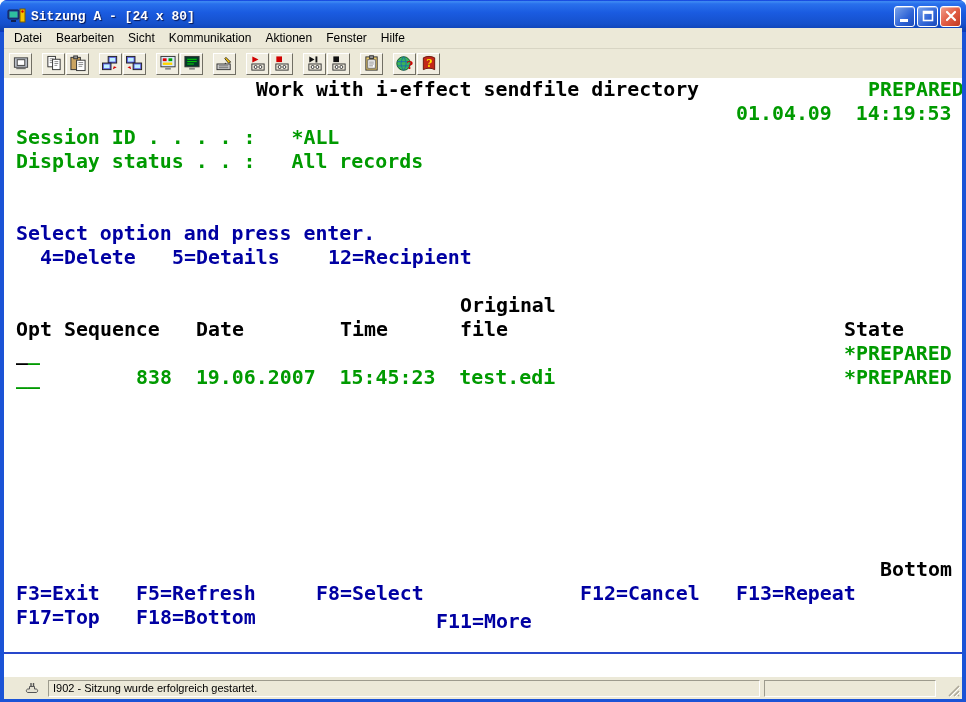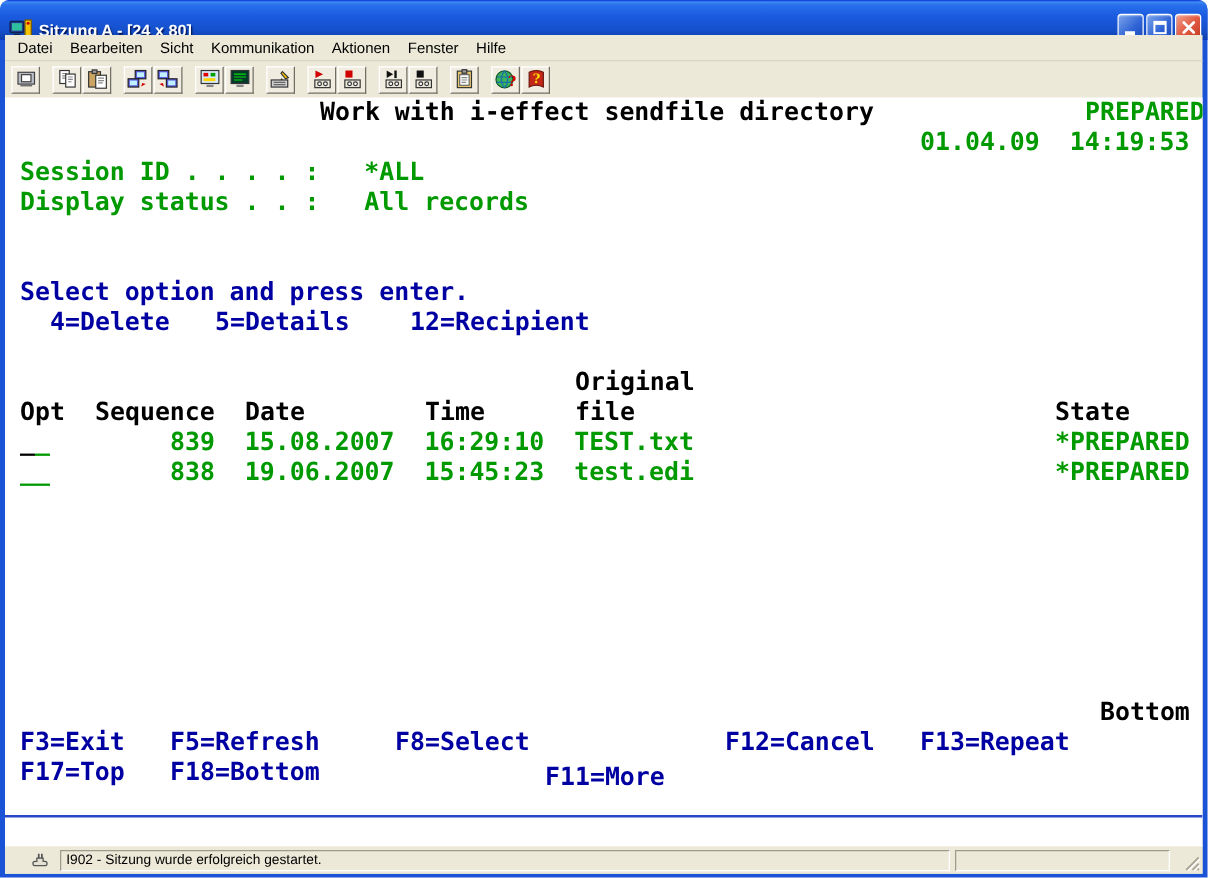--- a/index.html
+++ b/index.html
@@ -6,21 +6,21 @@
   html,body { width: 966px; height: 702px; }
   body { font-family: "Liberation Sans", sans-serif; position: relative; overflow: hidden; }
 
   
   .window { position: absolute; inset: 0; background: var(--frame-blue, #1b53d6); border-radius: 8px 8px 0 0; }
 
   .titlebar {
     position: absolute; left: 0; right: 0; top: 0; height: 32px;
     border-radius: 7px 7px 0 0;
     background: linear-gradient(180deg,#0831d9 0%,#3f8cf3 5%,#2970ec 12%,#1a5be0 40%,#1550cb 75%,#0d3fae 97%,#0831d9 100%);
-    display: flex; align-items: flex-end; padding: 0 5px 0 5px;
+    display: flex; align-items: center; padding: 0 5px 0 5px; font-family: Liberation Mono, monospace;
   }
   .app-icon { width: 20px; height: 18px; margin: 0 4px 0 2px; flex: 0 0 auto; }
   .title-text { color: #fff; font-weight: bold; font-size: 13px; text-shadow: 1px 1px 1px rgba(0,0,40,.75); flex: 1; white-space: nowrap; }
   .win-buttons { display: flex; align-items: center; }
   .wbtn {
     width: 21px; height: 21px; margin-left: 2px; border: 1px solid #fff; border-radius: 3px;
     display: flex; align-items: center; justify-content: center;
     box-shadow: inset 0 1px 0 rgba(255,255,255,.4);
   }
   .wbtn.blue { background: linear-gradient(135deg,#7ba4ea 0%,#2e63d6 60%,#1d4bb8 100%); }
@@ -268,28 +268,27 @@
         <span class="seg green" style="left: 864px; top: 0px;">PREPARED</span>
         <span class="seg green" style="left: 732px; top: 24px;">01.04.09  14:19:53</span>
         <span class="seg green" style="left: 12px; top: 48px;">Session ID . . . . :   *ALL</span>
         <span class="seg green" style="left: 12px; top: 72px;">Display status . . :   All records</span>
         <span class="seg blue" style="left: 12px; top: 144px;">Select option and press enter.</span>
         <span class="seg blue" style="left: 36px; top: 168px;">4=Delete</span>
         <span class="seg blue" style="left: 168px; top: 168px;">5=Details</span>
         <span class="seg blue" style="left: 324px; top: 168px;">12=Recipient</span>
         <span class="seg black" style="left: 456px; top: 216px;">Original</span>
         <span class="seg black" style="left: 12px; top: 240px;">Opt</span>
-        <span class="seg black" style="left: 72px; top: 240px;">Sequence</span>
+        <span class="seg black" style="left: 60px; top: 240px;">Sequence</span>
         <span class="seg black" style="left: 192px; top: 240px;">Date</span>
         <span class="seg black" style="left: 336px; top: 240px;">Time</span>
         <span class="seg black" style="left: 456px; top: 240px;">file</span>
         <span class="seg black" style="left: 840px; top: 240px;">State</span>
         <span class="seg black" style="left: 12px; top: 264px;">_</span>
         <span class="seg green" style="left: 24px; top: 264px;">_</span>
-        <span class="seg green" style="left: 132px; top: 264px;">839  15.08.2007  16:29:10  TEST.txt</span>
         <span class="seg green" style="left: 840px; top: 264px;">*PREPARED</span>
         <span class="seg green" style="left: 12px; top: 288px;">__</span>
         <span class="seg green" style="left: 132px; top: 288px;">838  19.06.2007  15:45:23  test.edi</span>
         <span class="seg green" style="left: 840px; top: 288px;">*PREPARED</span>
         <span class="seg black" style="left: 876px; top: 480px;">Bottom</span>
         <span class="seg blue" style="left: 12px; top: 504px;">F3=Exit</span>
         <span class="seg blue" style="left: 132px; top: 504px;">F5=Refresh</span>
         <span class="seg blue" style="left: 312px; top: 504px;">F8=Select</span>
         <span class="seg blue" style="left: 432px; top: 532px;">F11=More</span>
         <span class="seg blue" style="left: 576px; top: 504px;">F12=Cancel</span>

